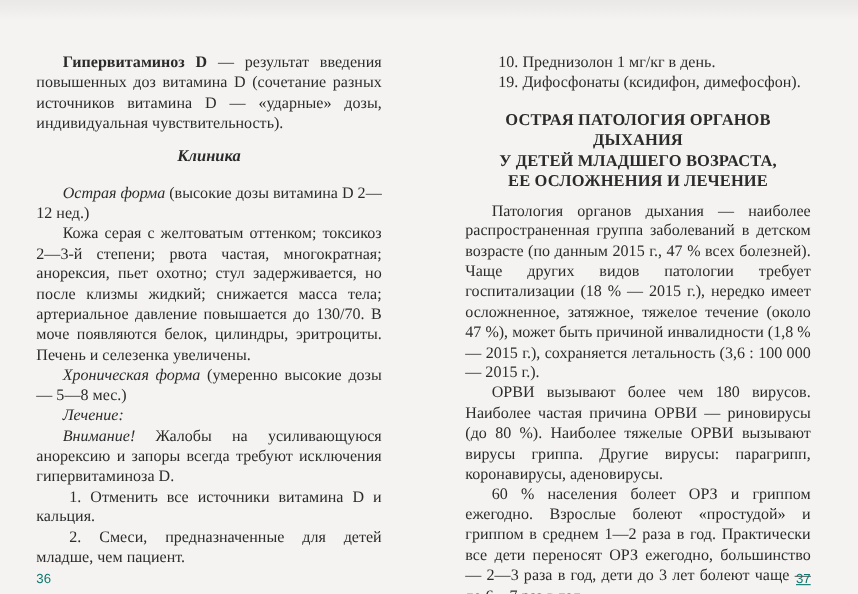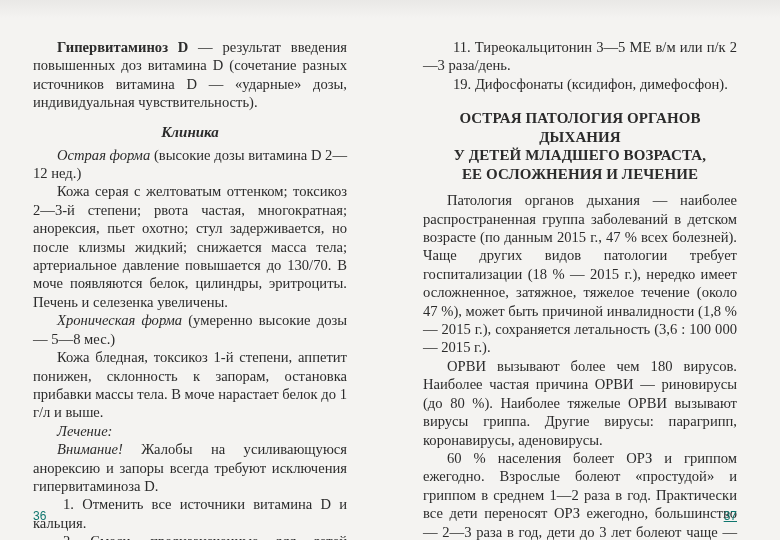--- a/index.html
+++ b/index.html
@@ -8,38 +8,38 @@
     background: #f4f3f1;
     font-family: "Liberation Serif", "DejaVu Serif", serif;
     color: #2b2b2b;
     position: relative;
   }
   .bleed {
     position: absolute; left: 0; top: 0; width: 780px; height: 18px;
     background: linear-gradient(#e9e8e6, #f4f3f1);
   }
   .page {
-    position: absolute; top: 7px; height: 464px;
+    position: absolute; top: 17px; height: 464px;
     box-sizing: border-box;
   }
   .page.left  { left: 0;   width: 390px; padding: 31px 43px 0 33px; }
   .page.right { left: 390px; width: 390px; padding: 31px 43px 0 33px; }
   p {
     margin: 0;
     font-size: 14.6px;
     line-height: 18.4px;
     text-align: justify;
     hyphens: manual;
   }
   p.ind { text-indent: 24px; }
   p.item { text-indent: 30px; }
   b.term { font-weight: bold; }
   .bi { font-weight: normal; font-style: italic; }
   h3.sub {
-    margin: 12px 0 5px 0;
+    margin: 12px 0 16px 0;
     font-size: 15px; font-weight: bold; font-style: italic;
     text-align: center;
   }
   h2.chapter {
     margin: 16px 0 8px 0;
     font-size: 15px; line-height: 18.5px; font-weight: bold;
     text-align: center; text-transform: uppercase;
     letter-spacing: 0.1px;
   }
   .pagenum {
@@ -57,34 +57,33 @@
 
 <div class="page left">
   <p class="ind"><b class="term">Гипервитаминоз D</b><span> — результат введения повышенных доз витамина D (сочетание разных источников витамина D — «ударные» дозы, индивидуальная чувствительность).</span></p>
 
   <h3 class="sub">Клиника</h3>
 
   <p class="ind"><span class="bi">Острая форма</span><span> (высокие дозы витамина D 2—12 нед.)</span></p>
   <p class="ind">Кожа серая с желтоватым оттенком; токсикоз 2—3-й степени; рвота частая, многократная; анорексия, пьет охотно; стул задерживается, но после клизмы жидкий; снижается масса тела; артериальное давление повышается до 130/70. В моче появляются белок, цилиндры, эритроциты. Печень и селезенка увеличены.</p>
 
   <p class="ind"><span class="bi">Хроническая форма</span><span> (умеренно высокие дозы — 5—8 мес.)</span></p>
-  <p class="ind">Кожа бледная, токсикоз 1-й степени, аппетит понижен, склонность к запорам, остановка прибавки массы тела. В моче нарастает белок до 1 г/л и выше.</p>
 
   <p class="ind"><span class="bi">Лечение:</span></p>
 
   <p class="ind"><span class="bi">Внимание!</span><span> Жалобы на усиливающуюся анорексию и запоры всегда требуют исключения гипервитаминоза D.</span></p>
 
   <p class="item">1. Отменить все источники витамина D и кальция.</p>
   <p class="item">2. Смеси, предназначенные для детей младше, чем пациент.</p>
 
   <div class="pagenum">36</div>
 </div>
 
 <div class="page right">
-  <p class="item">11. Тиреокальцитонин 3—5 МЕ в/м или п/к 2—3 раза/день.</p>
+  <p class="item">10. Преднизолон 1 мг/кг в день.</p>
   <p class="item">19. Дифосфонаты (ксидифон, димефосфон).</p>
 
   <h2 class="chapter">
     <span>Острая патология органов дыхания</span><br>
     <span>у детей младшего возраста,</span><br>
     <span>ее осложнения и лечение</span>
   </h2>
 
   <p class="ind">Патология органов дыхания — наиболее распространенная группа заболеваний в детском возрасте (по данным 2015 г., 47 % всех болезней). Чаще других видов патологии требует госпитализации (18 % — 2015 г.), нередко имеет осложненное, затяжное, тяжелое течение (около 47 %), может быть причиной инвалидности (1,8 % — 2015 г.), сохраняется летальность (3,6 : 100 000 — 2015 г.).</p>
   <p class="ind">ОРВИ вызывают более чем 180 вирусов. Наиболее частая причина ОРВИ — риновирусы (до 80 %). Наиболее тяжелые ОРВИ вызывают вирусы гриппа. Другие вирусы: парагрипп, коронавирусы, аденовирусы.</p>

